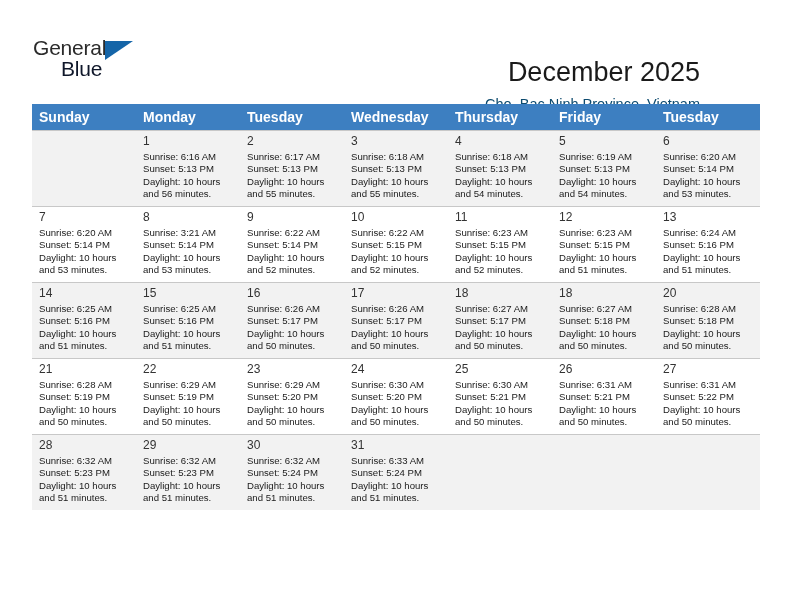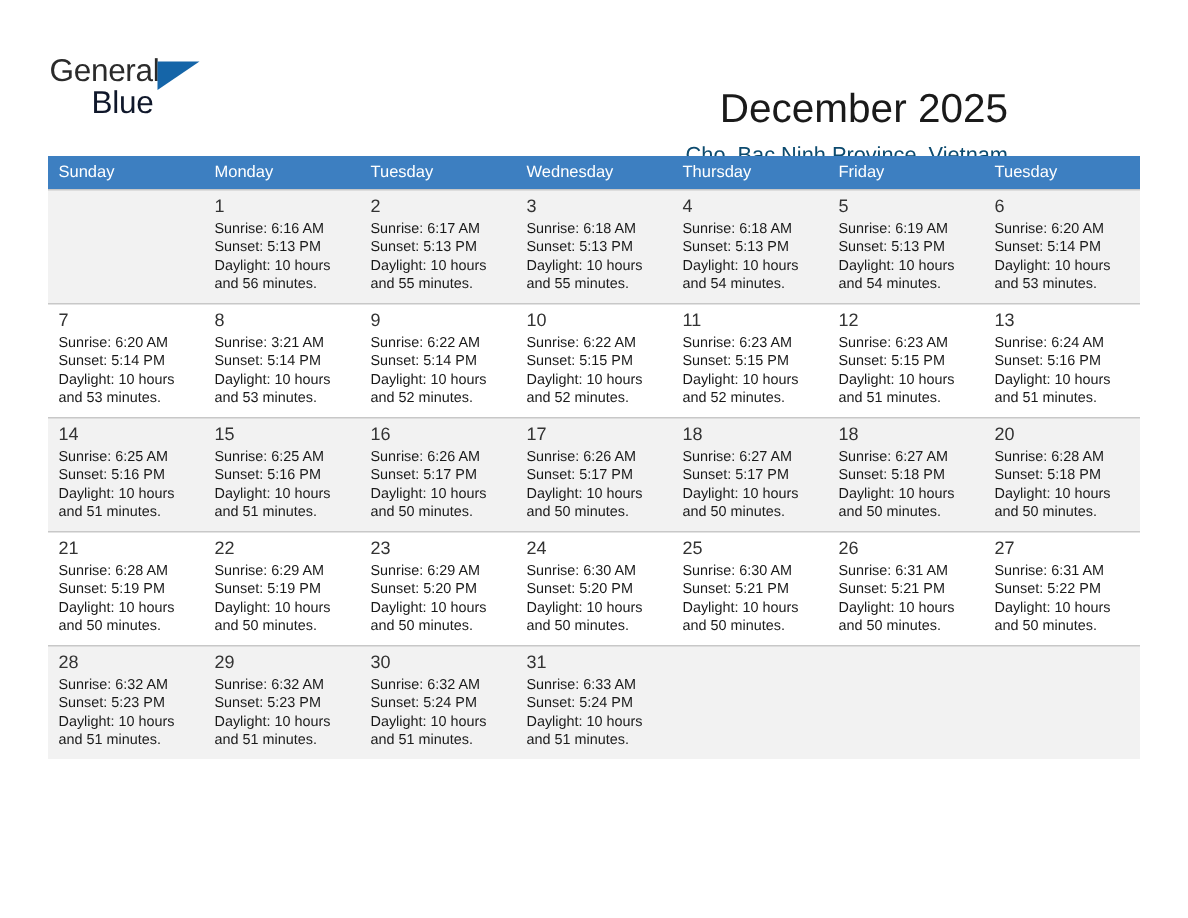--- a/index.html
+++ b/index.html
@@ -21,20 +21,21 @@
     box-sizing: border-box;
   }
 
   
   .header {
     position: absolute;
     left: 0;
     top: 0;
     width: 707px;
     height: 104px;
+    padding-left: 28px;
   }
   .logo {
     position: absolute;
     left: 33px;
     top: 36px;
     width: 120px;
     height: 46px;
   }
   .logo-general {
     position: absolute;
@@ -93,22 +94,22 @@
     position: absolute;
     left: 32px;
     top: 104px;
     width: 728px;
     border-collapse: collapse;
     table-layout: fixed;
   }
   .calendar th {
     background: #3d7fc1;
     color: #ffffff;
-    font-size: 11px;
-    font-weight: normal;
+    font-size: 14px;
+    font-weight: bold;
     text-align: left;
     padding: 5px 0 5px 7px;
     height: 12px;
     border: none;
   }
   .calendar td {
     vertical-align: top;
     width: 104px;
     height: 76px;
     padding: 0;

